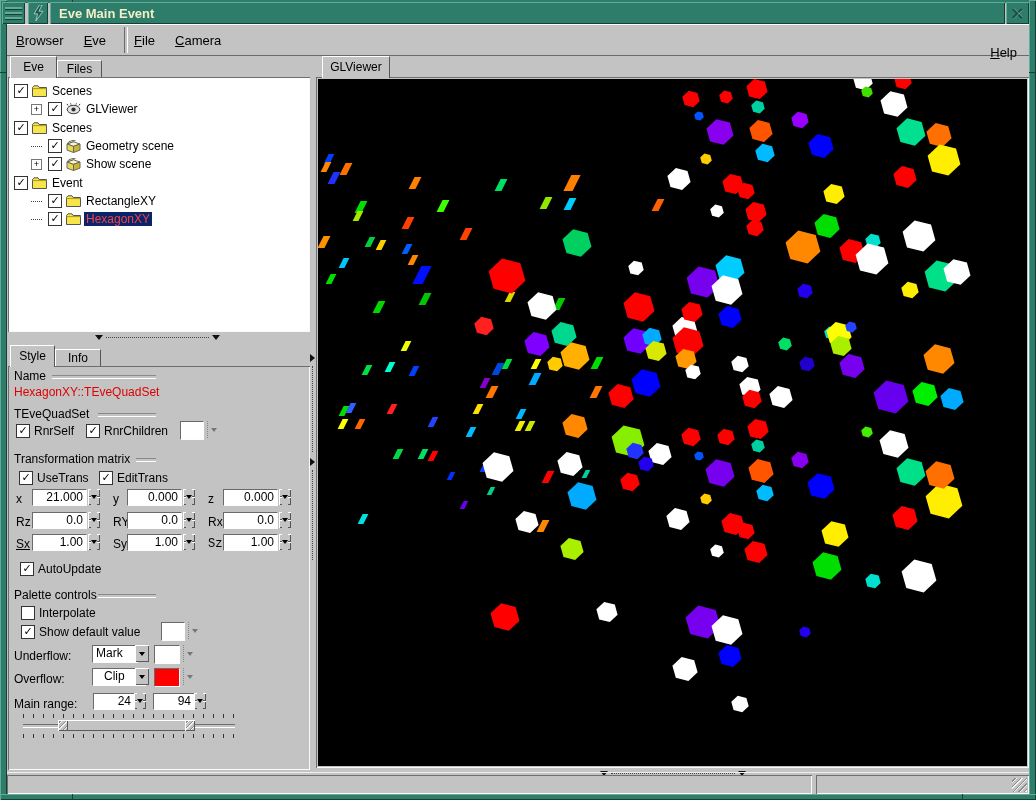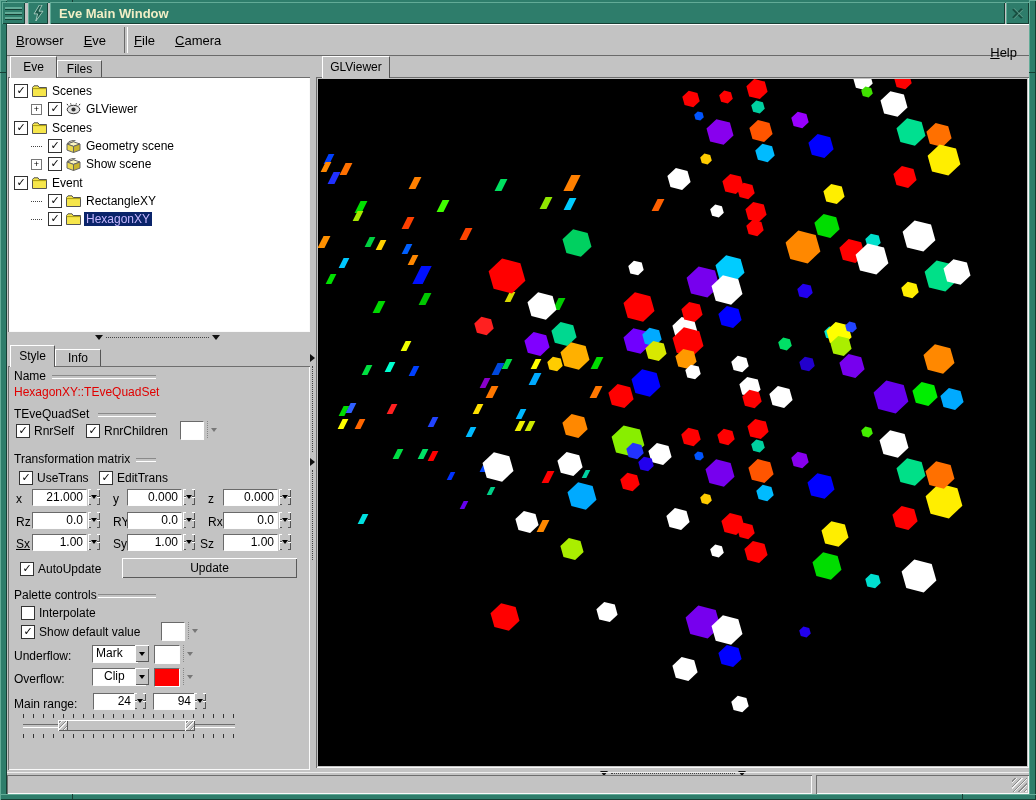--- a/index.html
+++ b/index.html
@@ -56,21 +56,21 @@
   <div style="height:2px;background:#62ab97;border-bottom:1px solid #163f34"></div>
   <div style="height:2px;background:#62ab97;border-bottom:1px solid #163f34"></div>
   <div style="height:2px;background:#62ab97;border-bottom:1px solid #163f34"></div>
 </div>
 <div class="abs tz tz-bev" style="left:28px;top:2px;width:20px;height:22px;display:flex;align-items:center;justify-content:center">
   <svg width="11" height="16" viewBox="0 0 12 18">
     <polygon points="7,0 1,10 5,10 3,18 11,7 6.5,7 10,0" fill="#1c5a4b" stroke="#cfe8dd" stroke-width="0.8"></polygon>
   </svg>
 </div>
 <div class="abs tz tz-bev" style="left:50px;top:2px;width:955px;height:22px;display:flex;align-items:center">
-  <span style="color:#f2eec6;font-weight:bold;font-size:13px;margin-left:9px">Eve Main Window</span>
+  <span style="color:#f2eec6;font-weight:bold;font-size:13px;margin-left:9px">Eve Main Event</span>
 </div>
 <div class="abs tz tz-bev" style="left:1006px;top:2px;width:23px;height:22px;display:flex;align-items:center;justify-content:center">
   <svg width="13" height="13" viewBox="0 0 13 13">
     <line x1="2" y1="2" x2="11" y2="11" stroke="#174f41" stroke-width="2.4"></line>
     <line x1="11" y1="2" x2="2" y2="11" stroke="#174f41" stroke-width="2.4"></line>
     <line x1="2.8" y1="1.2" x2="11.8" y2="10.2" stroke="#79b8a5" stroke-width="0.8"></line>
     <line x1="11.8" y1="2.8" x2="2.8" y2="11.8" stroke="#79b8a5" stroke-width="0.8"></line>
   </svg>
 </div>
 
@@ -179,21 +179,21 @@
       <div class="tree-row" style="top: 133px; left: 0px;">
         <div style="width: 22px;"></div>
         <div class="dots-h" style="width: 11px; margin-right: 6px;"></div>
         <div class="cb" style="margin-right: 4px;">✓</div>
         <span style="display: inline-flex; margin-right: 3px;">
           <svg width="15" height="12" viewBox="0 0 15 12">
             <path d="M0.5 11.5 V2.5 L2 0.8 H6 L7.2 2.5 H14.5 V11.5 Z" fill="#f6e64b" stroke="#555"></path>
             <path d="M0.5 3.6 H14.5" stroke="#a89a10"></path>
           </svg>
         </span>
-        <span class="tree-label" style="background: rgb(10, 36, 106); color: #c4b5fd;">HexagonXY</span>
+        <span class="tree-label" style="background: rgb(10, 36, 106); color: #ef4444;">HexagonXY</span>
       </div>
     </div>
 </div>
 
 <div class="abs" style="left:95px;top:333px;width:125px;height:9px;display:flex;align-items:center">
   <div class="chev-dn"></div>
   <div class="dots-h" style="flex:1;margin:0 3px"></div>
   <div class="chev-dn"></div>
 </div>
 
@@ -300,35 +300,34 @@
       <div class="abs lbl" style="left: 105px; top: 171px; position: absolute;">Sy</div>
       <div class="abs entry" style="left: 119px; top: 168px; width: 50px; height: 14px; position: absolute;">1.00</div>
       <div class="abs spin" style="left: 175px; top: 168px; height: 16px; position: absolute;">
         <div>
           <div class="tri-up"></div>
         </div>
         <div>
           <div class="tri-dn"></div>
         </div>
       </div>
-      <div class="abs lbl" style="left: 192px; top: 171px; position: absolute;">Sz</div>
+      <div class="abs lbl" style="left: 200px; top: 171px; position: absolute; font-family: Liberation Mono, monospace;">Sz</div>
       <div class="abs entry" style="left: 215px; top: 168px; width: 50px; height: 14px; position: absolute;">1.00</div>
       <div class="abs spin" style="left: 271px; top: 168px; height: 16px; position: absolute;">
         <div>
           <div class="tri-up"></div>
         </div>
         <div>
           <div class="tri-dn"></div>
         </div>
       </div>
     </div>
 
   <div class="abs cb" style="left:12px;top:196px">✓</div>
   <div class="abs lbl" style="left:30px;top:196px">AutoUpdate</div>
-  <div class="abs raised" style="left:114px;top:192px;width:175px;height:20px;text-align:center;line-height:20px">Update</div>
 
   <div class="abs lbl" style="left:6px;top:222px">Palette controls</div>
   <div class="abs grpline" style="left:90px;top:228px;width:58px"></div>
 
   <div class="abs cb" style="left:13px;top:240px"></div>
   <div class="abs lbl" style="left:31px;top:240px">Interpolate</div>
 
   <div class="abs cb" style="left:13px;top:259px">✓</div>
   <div class="abs lbl" style="left:31px;top:259px">Show default value</div>
   <div class="abs swatch" style="left: 153px; top: 256px; width: 22px; height: 17px; background: rgb(255, 255, 255);"></div>

